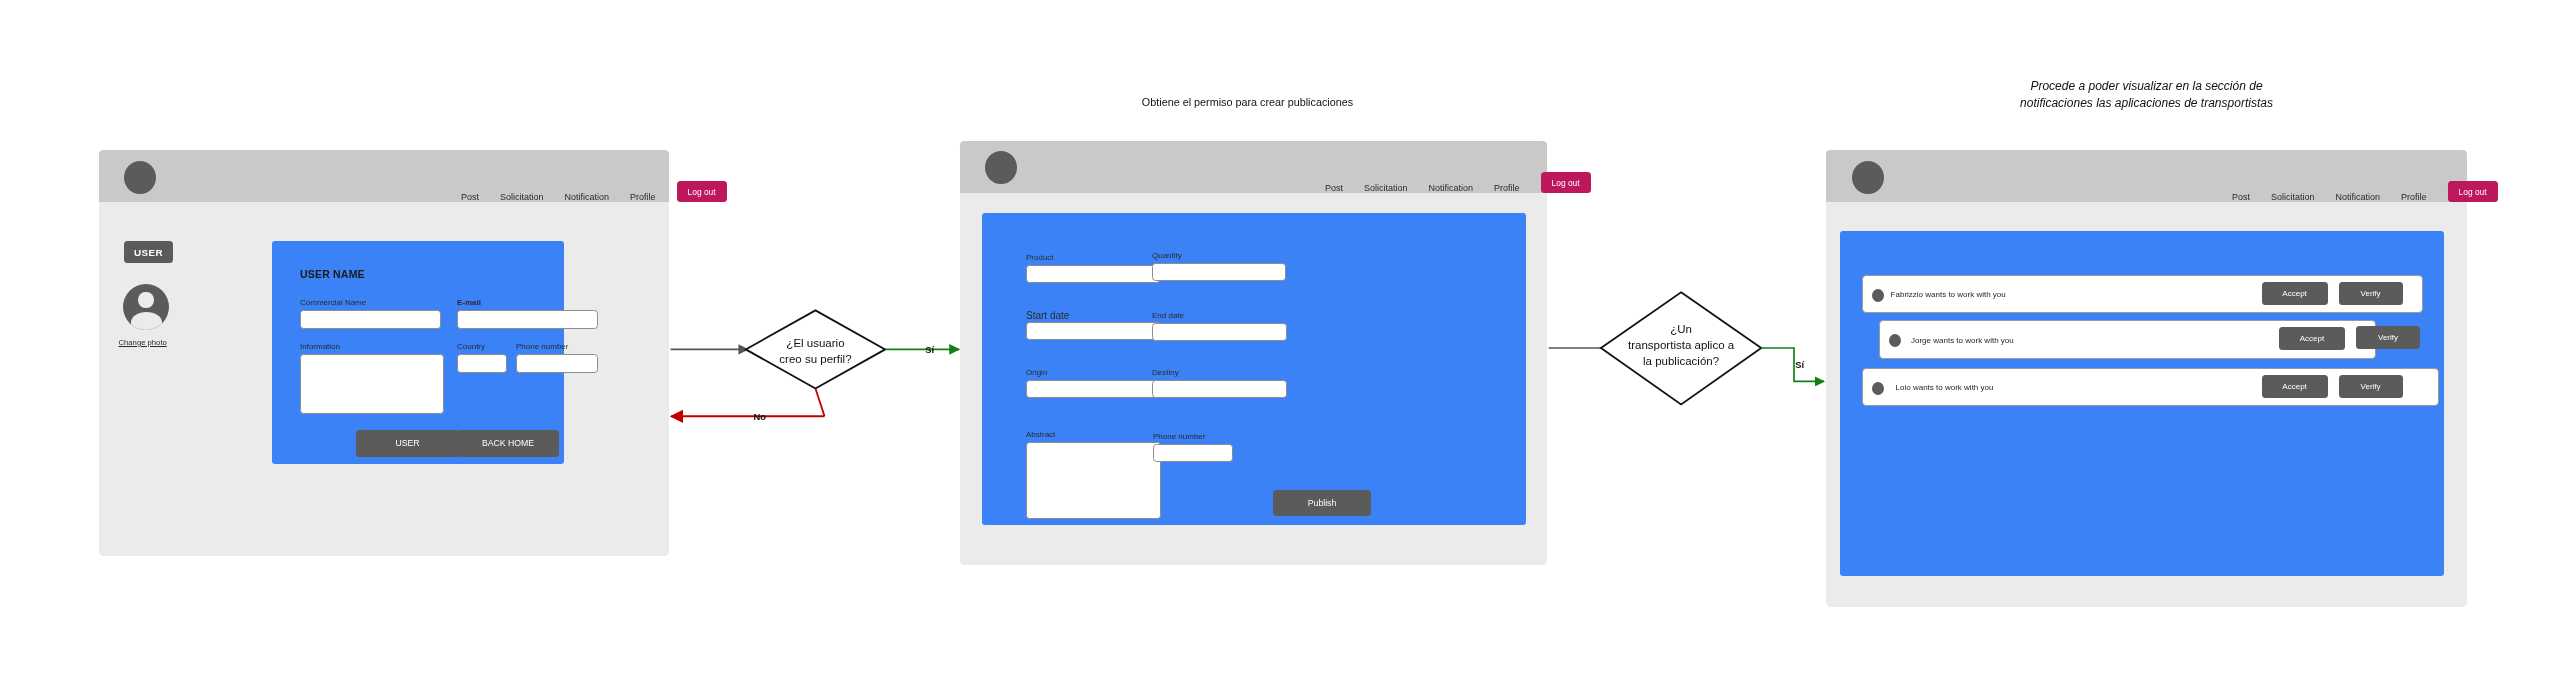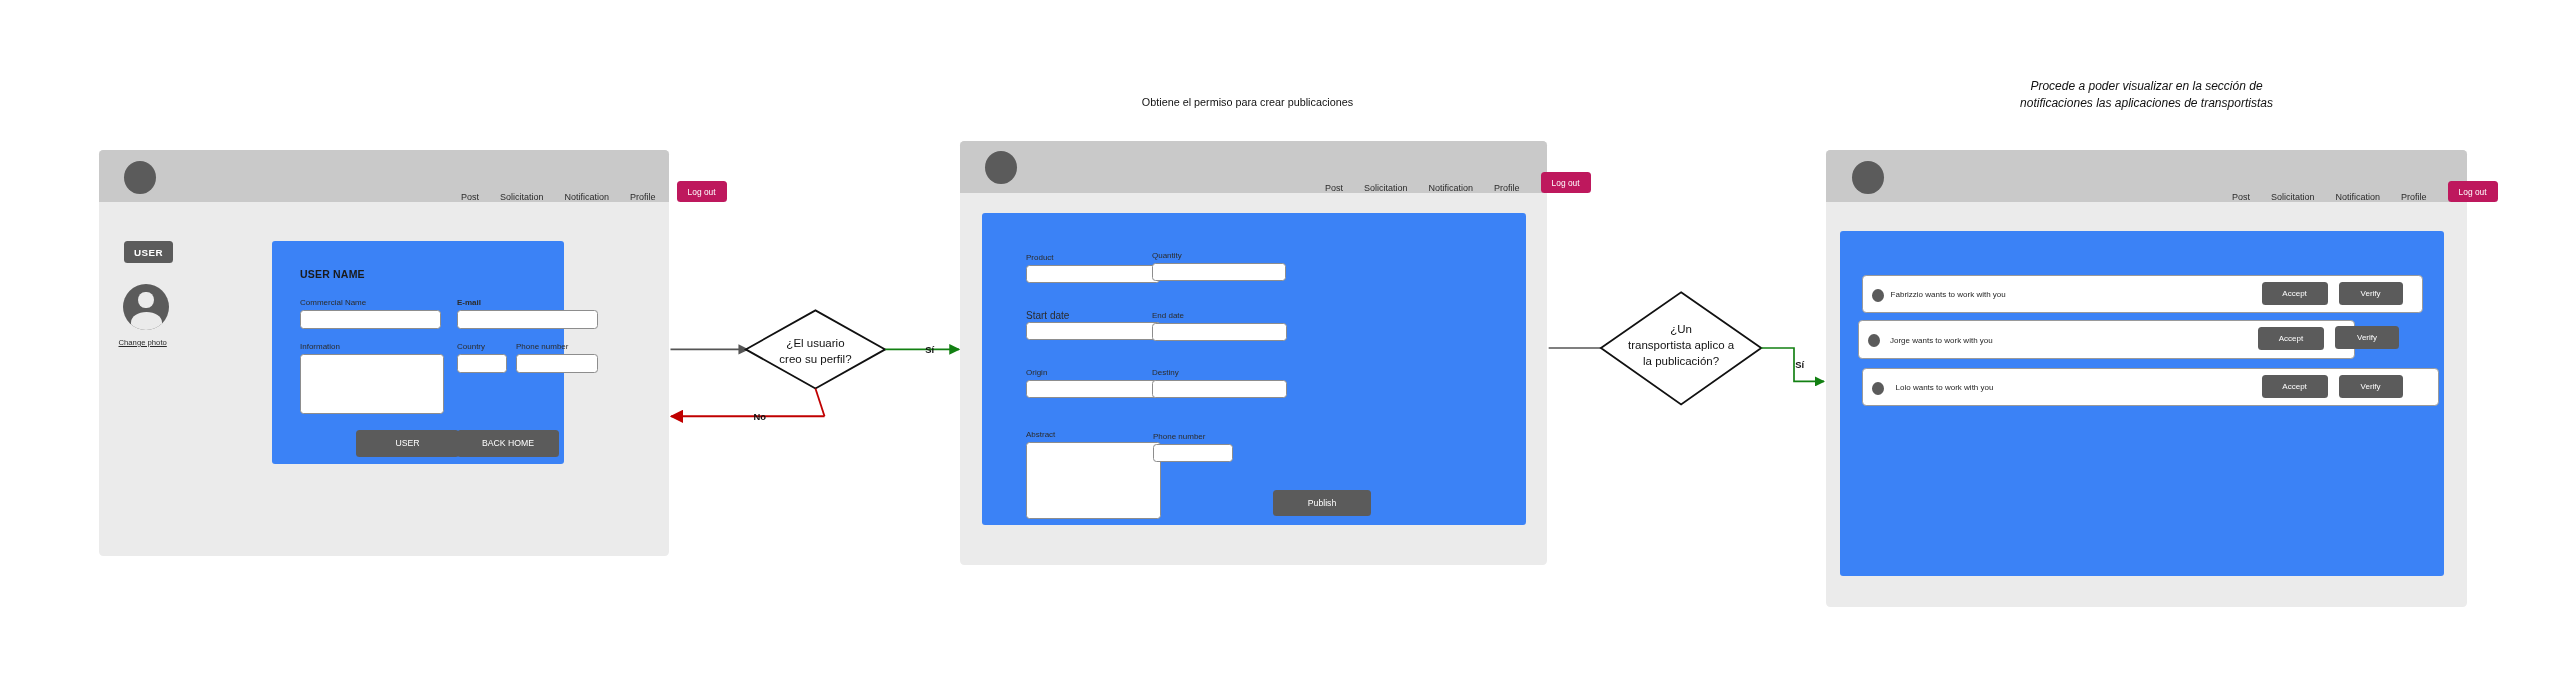--- a/index.html
+++ b/index.html
@@ -284,21 +284,21 @@
 
   <div class="wf-card" style="left:14px; top:81px; width:604px; height:345px;">
 
     <div class="notif-row" style="left:21.6px; top:44px; width:561px; height:38px;">
       <div class="notif-dot" style="left:9px; top:12.5px;"></div>
       <div class="notif-text" style="left:28px; top:14px; font-size:8px;">Fabrizzio wants to work with you</div>
       <div class="dark-btn" style="left:399px; top:6.3px; width:66px; height:23px; font-size:8px;">Accept</div>
       <div class="dark-btn" style="left:476px; top:5.6px; width:64px; height:23px; font-size:8px;">Verify</div>
     </div>
 
-    <div class="notif-row" style="left:18px; top:89px; width:497px; height:39px;">
+    <div class="notif-row" style="left:39px; top:89px; width:497px; height:39px;">
       <div class="notif-dot" style="left:9px; top:13.2px;"></div>
       <div class="notif-text" style="left:31px; top:14.6px; font-size:8px;">Jorge wants to work with you</div>
       <div class="dark-btn" style="left:399px; top:6.3px; width:66px; height:23px; font-size:8px;">Accept</div>
       <div class="dark-btn" style="left:476px; top:4.9px; width:64px; height:23px; font-size:8px;">Verify</div>
     </div>
 
     <div class="notif-row" style="left:21.6px; top:137px; width:577px; height:38px;">
       <div class="notif-dot" style="left:9px; top:12.5px;"></div>
       <div class="notif-text" style="left:33px; top:14px; font-size:8px;">Lolo wants to work with you</div>
       <div class="dark-btn" style="left:399px; top:6.3px; width:66px; height:23px; font-size:8px;">Accept</div>

